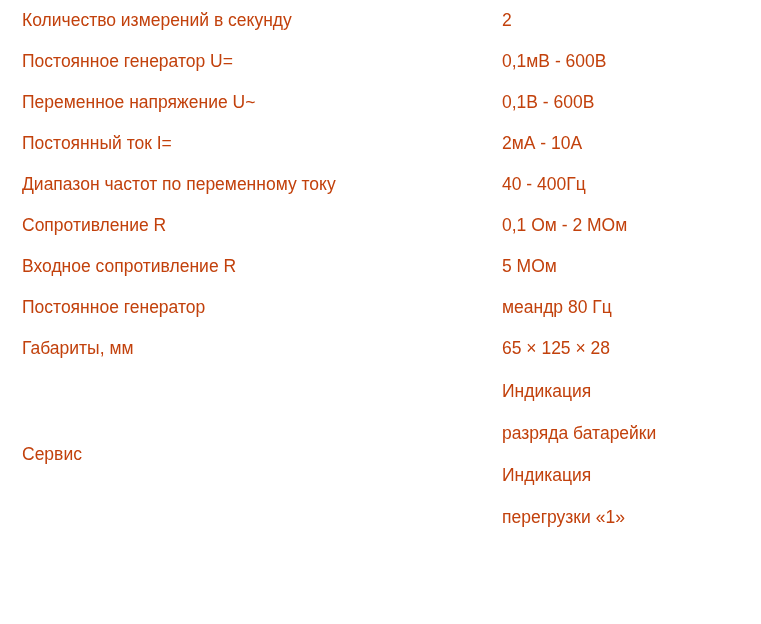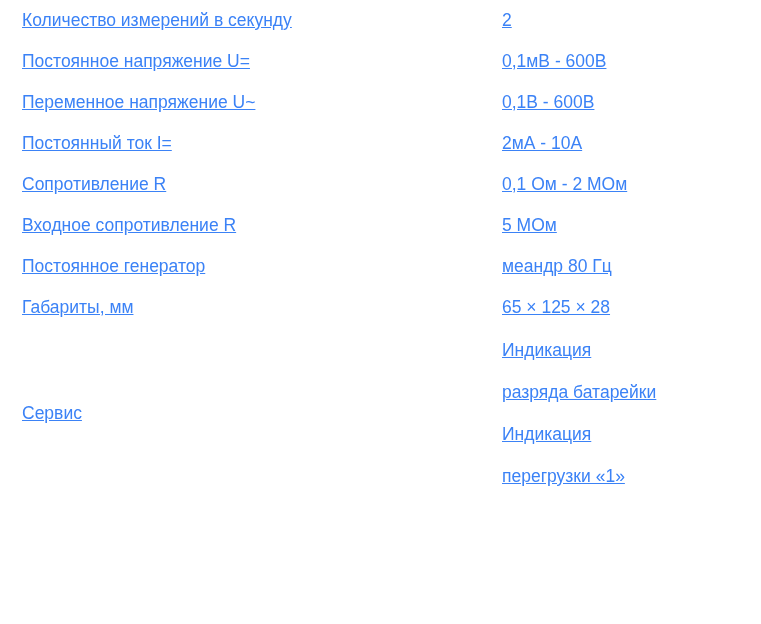--- a/index.html
+++ b/index.html
@@ -17,23 +17,22 @@
   .spec-table {
     width: 761px;
     border-collapse: collapse;
     table-layout: fixed;
   }
   .spec-table td {
     padding: 0;
     vertical-align: middle;
     font-size: 17.5px;
     line-height: 1.25;
-    color: #3b82f6;
+    color: #c2410c;
     font-weight: 400;
-    text-decoration: underline;
   }
   .col-param {
     width: 500px;
     padding-left: 22px !important;
     box-sizing: border-box;
   }
   .col-value {
     width: 261px;
     padding-left: 2px !important;
     box-sizing: border-box;
@@ -55,30 +54,34 @@
 </head>
 <body>
 
 <table class="spec-table">
   <tbody>
     <tr class="row">
       <td class="col-param">Количество измерений в секунду</td>
       <td class="col-value">2</td>
     </tr>
     <tr class="row">
-      <td class="col-param">Постоянное напряжение U=</td>
+      <td class="col-param">Постоянное генератор U=</td>
       <td class="col-value">0,1мВ - 600В</td>
     </tr>
     <tr class="row">
       <td class="col-param">Переменное напряжение U~</td>
       <td class="col-value">0,1В - 600В</td>
     </tr>
     <tr class="row">
       <td class="col-param">Постоянный ток I=</td>
       <td class="col-value">2мА - 10А</td>
+    </tr>
+    <tr class="row">
+      <td class="col-param">Диапазон частот по переменному току</td>
+      <td class="col-value">40 - 400Гц</td>
     </tr>
     <tr class="row">
       <td class="col-param">Сопротивление R</td>
       <td class="col-value">0,1 Ом - 2 МОм</td>
     </tr>
     <tr class="row">
       <td class="col-param">Входное сопротивление R</td>
       <td class="col-value">5 МОм</td>
     </tr>
     <tr class="row">

